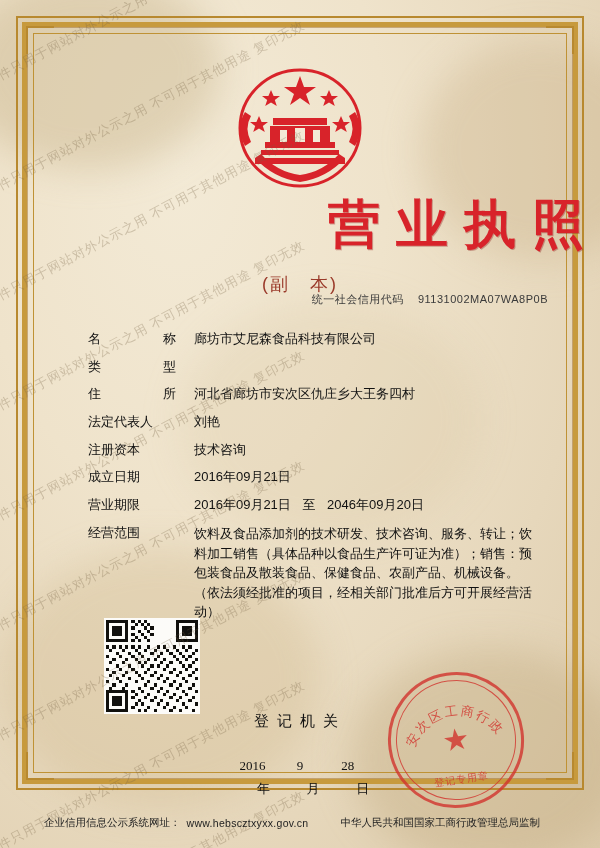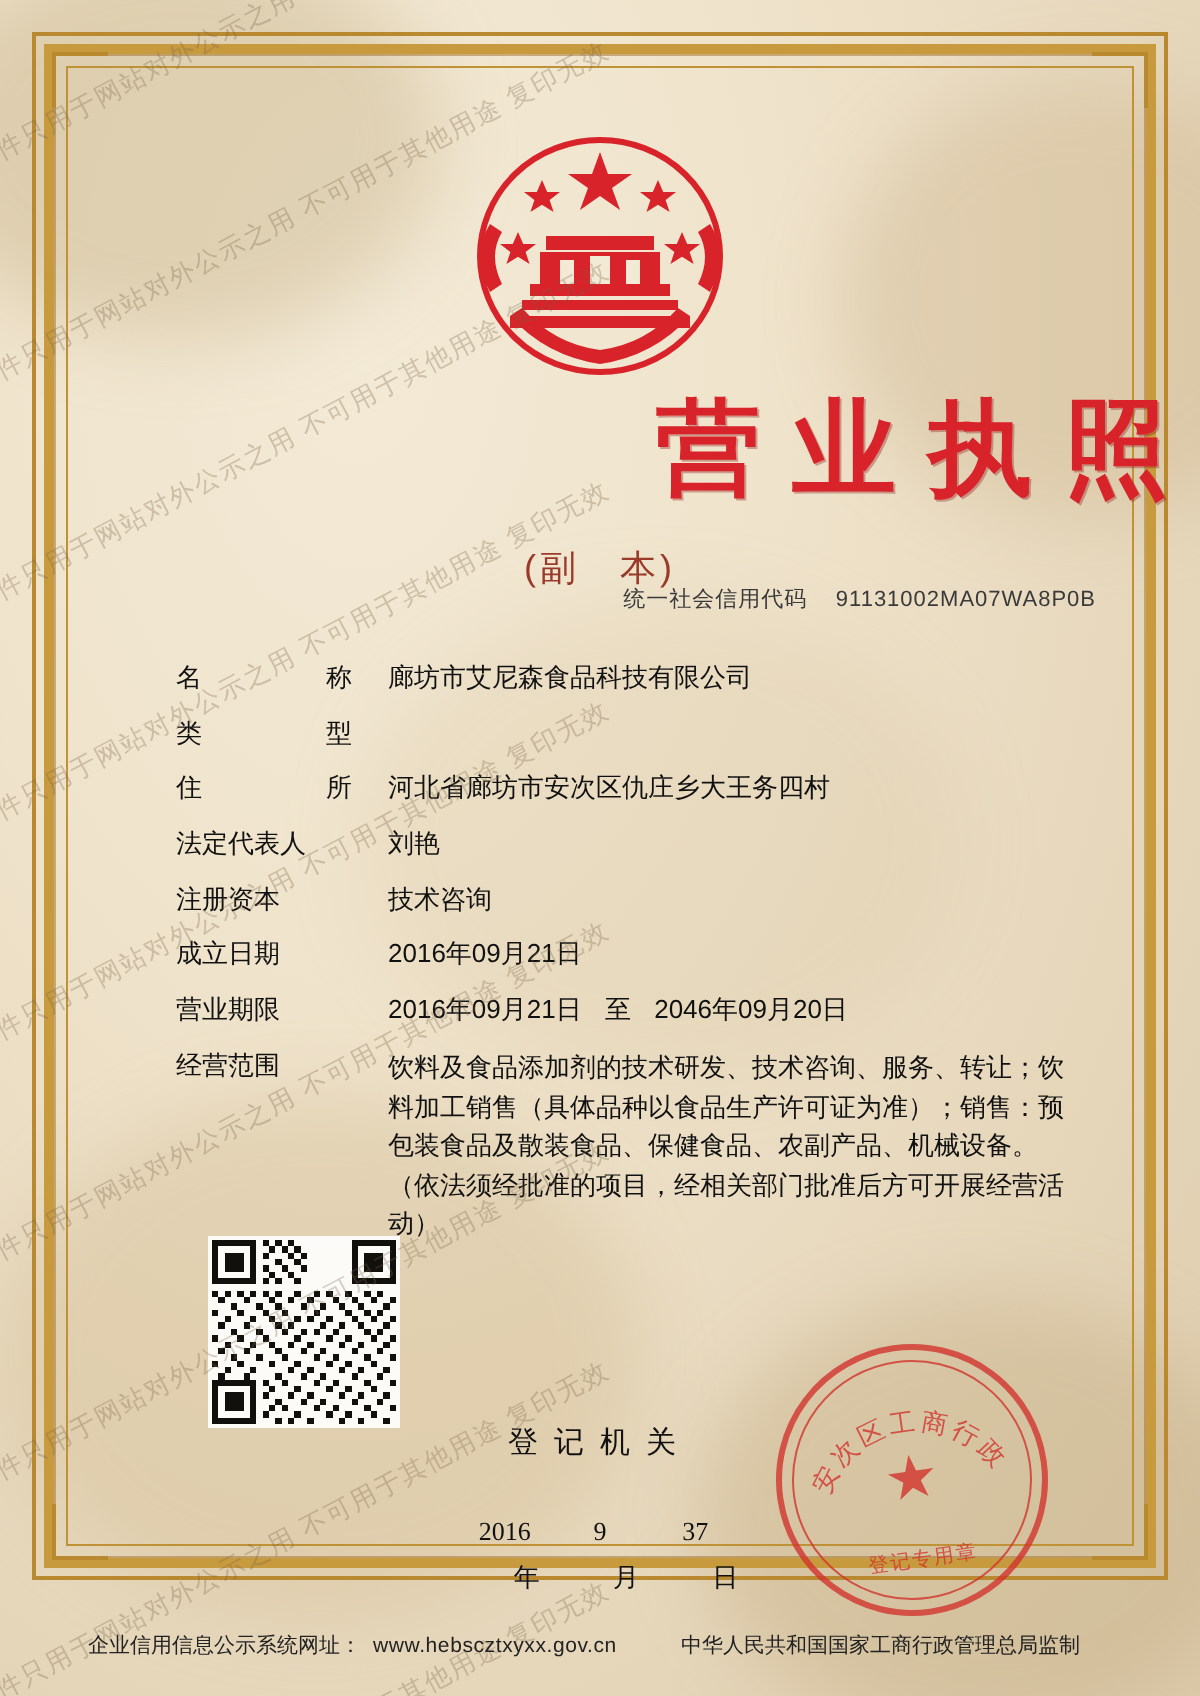--- a/index.html
+++ b/index.html
@@ -470,21 +470,21 @@
           <rect x="23" y="28" width="1" height="1"></rect>
           <rect x="27" y="28" width="1" height="1"></rect>
       </g>
     </svg>
   </div>
 
   <div class="reg-auth">登记机关</div>
   <div class="reg-date">
     <span class="d">2016</span>
     <span class="d">9</span>
-    <span class="d">37</span>
+    <span class="d">28</span>
   </div>
   <div class="reg-date2">
     <span class="d">年</span>
     <span class="d">月</span>
     <span class="d">日</span>
   </div>
 
   <div class="seal">
     <div class="ring"></div>
     <div class="arc">

